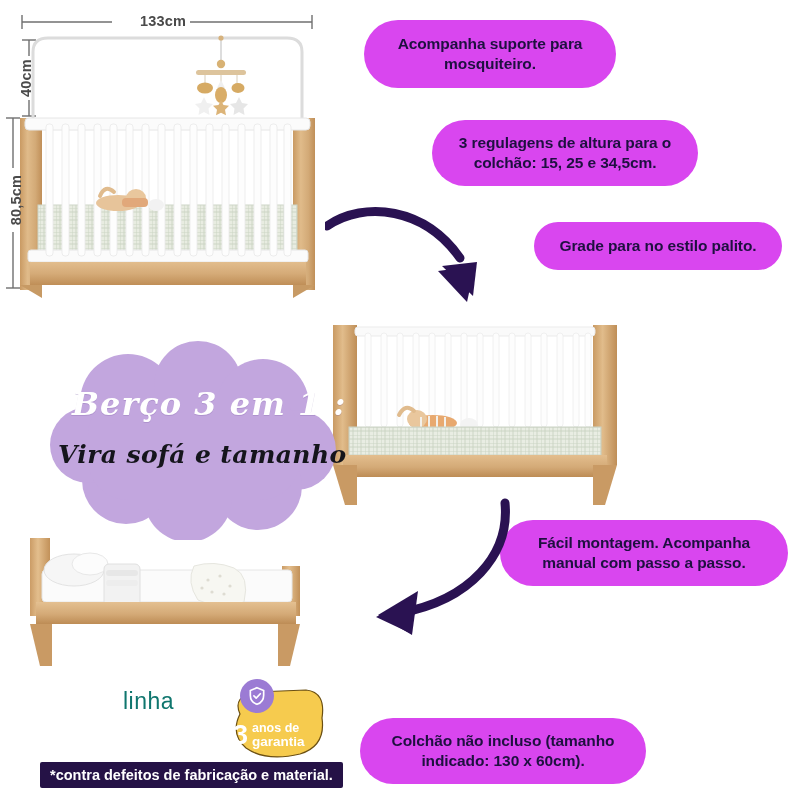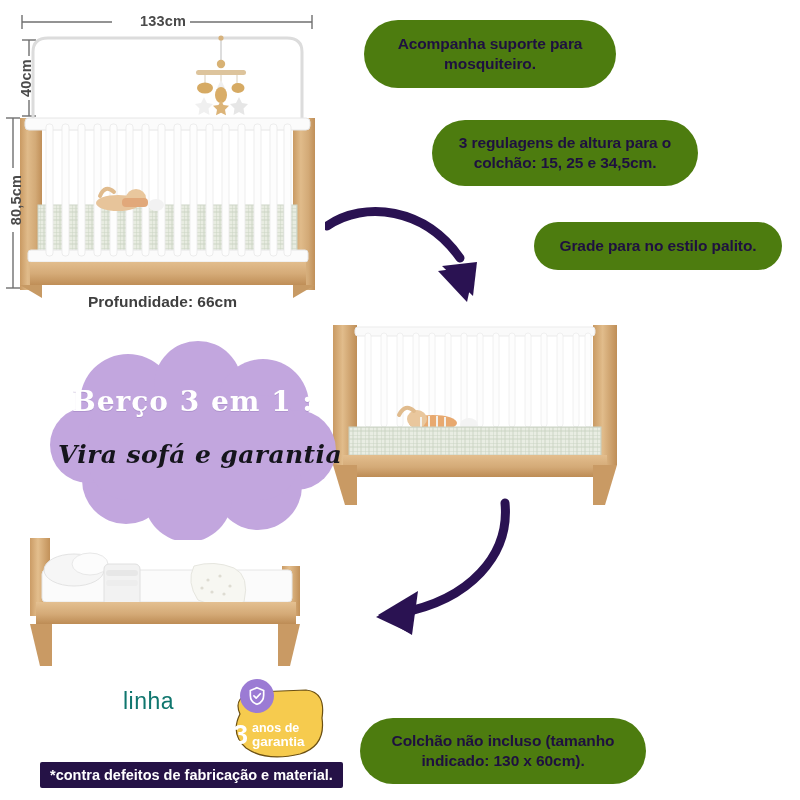--- a/index.html
+++ b/index.html
@@ -7,21 +7,21 @@
   body{
     width:800px;height:800px;position:relative;overflow:hidden;
     font-family:"Liberation Sans","DejaVu Sans",sans-serif;
     background:#ffffff;
   }
   .stage{position:absolute;inset:0;width:800px;height:760px;}
 
   
   .pill{
     position:absolute;
-    background:#4d7c0f;
+    background:#d946ef;
     color:#1e1040;
     border-radius:40px;
     display:flex;align-items:center;justify-content:center;
     text-align:center;
     font-size:15.5px;
     font-weight:700;
     line-height:1.28;
     padding:9px 16px;
     box-sizing:border-box;
     letter-spacing:-0.1px;
@@ -41,22 +41,22 @@
   .depth-label{
     position:absolute;color:#3f3f3f;font-size:15.5px;font-weight:600;
     white-space:nowrap;
   }
 
   
   .cloud{position:absolute;}
   .cloud-text-1{
     position:absolute;color:#ffffff;
     font-family:"DejaVu Serif",serif;
-    font-weight:700;
-    font-size:28px;letter-spacing:1px;
+    font-style:italic;font-weight:700;
+    font-size:32px;letter-spacing:1px;
     white-space:nowrap;
     text-shadow:0 1px 0 rgba(120,90,160,.25);
   }
   .cloud-text-2{
     position:absolute;color:#15151c;
     font-family:"DejaVu Serif",serif;
     font-style:italic;font-weight:700;
     font-size:25px;letter-spacing:0.4px;
     white-space:nowrap;
   }
@@ -196,28 +196,28 @@
       <rect x="30" y="262" width="276" height="23" fill="url(#woodH)"></rect>
 
       <path d="M20 285 L42 285 L42 298 Z" fill="#c79a64"></path>
       <path d="M315 285 L293 285 L293 298 Z" fill="#c79a64"></path>
     </g>
   </svg>
 
   <div class="dim-label" style="left:140px;top:13px;">133cm</div>
   <div class="dim-label vert" style="left:-3px;top:70px;width:58px;text-align:center;">40cm</div>
   <div class="dim-label vert" style="left:-22px;top:192px;width:76px;text-align:center;">80,5cm</div>
-  <div class="depth-label" style="left:88px;top:293px;">Profundidade: 66cm</div>
 
   <div class="pill" style="left:364px;top:20px;width:252px;height:68px;">Acompanha suporte para mosquiteiro.</div>
 
   <div class="pill" style="left:432px;top:120px;width:266px;height:66px;">3 regulagens de altura para o colchão: 15, 25 e 34,5cm.</div>
 
   <div class="pill" style="left:534px;top:222px;width:248px;height:48px;">Grade para no estilo palito.</div>
 
+  <div class="pill" style="left:500px;top:520px;width:288px;height:66px;">Fácil montagem. Acompanha manual com passo a passo.</div>
 
 
   <div class="pill" style="left:360px;top:718px;width:286px;height:66px;">Colchão não incluso (tamanho indicado: 130 x 60cm).</div>
 
   <svg width="200" height="140" viewBox="0 0 200 140" style="position:absolute;left:325px;top:178px;">
     <path d="M2 48 C40 22, 100 30, 135 80" fill="none" stroke="#2a1252" stroke-width="9" stroke-linecap="round"></path>
     <path d="M113 93 L150 88 L142 124 Z" fill="#2a1252"></path>
     <path d="M117 88 L152 84 L148 118 Z" fill="#2a1252"></path>
   </svg>
 
@@ -296,21 +296,21 @@
       <circle cx="215" cy="65" r="46"></circle>
       <circle cx="248" cy="110" r="40"></circle>
       <circle cx="210" cy="146" r="44"></circle>
       <circle cx="140" cy="158" r="44"></circle>
       <circle cx="78" cy="140" r="44"></circle>
       <circle cx="40" cy="105" r="38"></circle>
       <rect x="40" y="55" width="212" height="105" rx="40"></rect>
     </g>
   </svg>
   <div class="cloud-text-1" style="left:72px;top:385px;">Berço 3 em 1 :</div>
-  <div class="cloud-text-2" style="left:58px;top:440px;">Vira sofá e garantia</div>
+  <div class="cloud-text-2" style="left:58px;top:440px;">Vira sofá e tamanho</div>
 
   <svg width="310" height="150" viewBox="0 0 310 150" style="position:absolute;left:12px;top:528px;">
     <defs>
       <linearGradient id="woodV3" x1="0" y1="0" x2="1" y2="0">
         <stop offset="0%" stop-color="#cb9c66"></stop>
         <stop offset="40%" stop-color="#e3be8d"></stop>
         <stop offset="100%" stop-color="#c29159"></stop>
       </linearGradient>
       <linearGradient id="woodH3" x1="0" y1="0" x2="0" y2="1">
         <stop offset="0%" stop-color="#e4c091"></stop>

